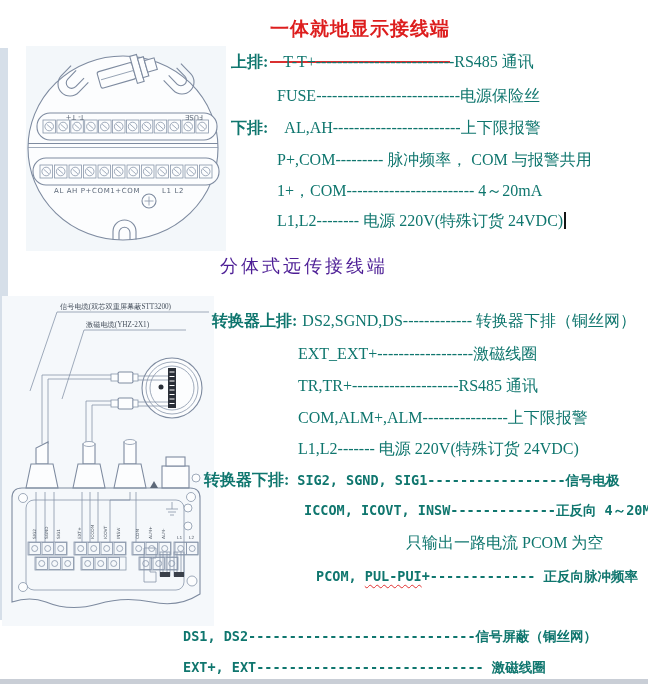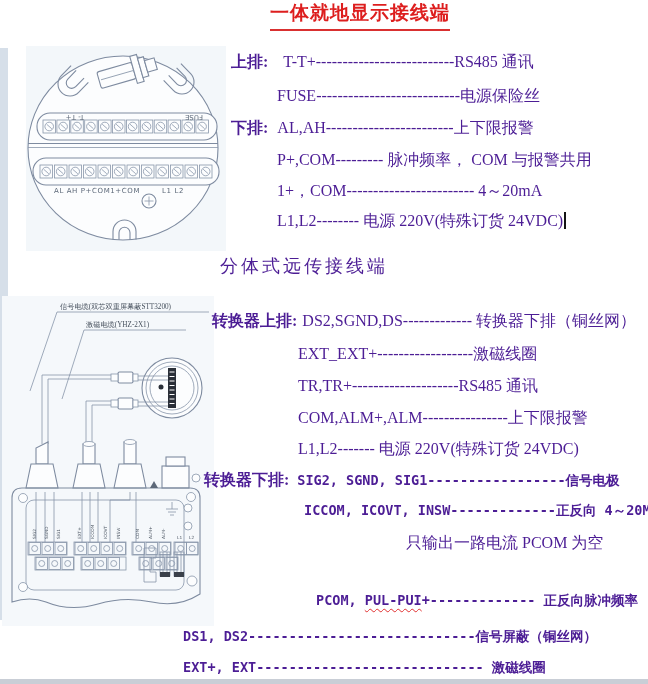--- a/index.html
+++ b/index.html
@@ -4,48 +4,48 @@
 <style>
   html,body{margin:0;padding:0;}
   body{background:#ffffff;font-family:"Liberation Serif",serif;}
   #page{position:relative;width:648px;height:684px;background:#ffffff;overflow:hidden;}
 
   
   .edge-left{position:absolute;left:0;top:48px;width:8px;height:572px;background:#d6dfe9;}
   .edge-bottom{position:absolute;left:0;top:679px;width:648px;height:5px;background:#c9ced6;}
 
   
-  .title{position:absolute;left:270px;top:0;font-size:19px;font-weight:bold;color:#dd1e1e;
-         border-bottom:2px solid #d93030;letter-spacing:1px;white-space:nowrap;padding-bottom:3px;}
+  .title{position:absolute;left:270px;top:16px;font-size:19px;font-weight:bold;color:#dd1e1e;
+         border-bottom:2px solid #d93030;letter-spacing:1px;white-space:nowrap;padding-bottom:19px;}
   .subheading{position:absolute;left:220px;top:254px;font-size:18px;color:#4c1d95;
               letter-spacing:3px;white-space:nowrap;}
 
   
-  .l{position:absolute;white-space:nowrap;font-size:16px;color:#4c1d95;}
+  .l{position:absolute;white-space:nowrap;font-size:16px;color:#0f766e;}
   .lab{font-weight:bold;}
   .mono{font-family:"DejaVu Sans Mono",monospace;font-size:13.5px;font-weight:bold;}
   .wavy{text-decoration:underline wavy #e03030;text-decoration-thickness:1px;text-underline-offset:3px;}
   .cursor{display:inline-block;width:1.5px;height:17px;background:#141414;vertical-align:-3px;margin-left:1px;}
 
   #la1{left:231px;top:52px}  #la1 .lab{margin-right:15px}
   #la2{left:277px;top:86px}
-  #la3{left:231px;top:118px} #la3 .lab{margin-right:9px}
+  #la3{left:231px;top:118px} #la3 .lab{margin-right:16px}
   #la4{left:277px;top:150px}
   #la5{left:277px;top:181px}
   #la6{left:277px;top:211px}
 
   #lb1{left:212px;top:311px}  #lb1 .lab{margin-right:5px}
   #lb2{left:298px;top:344px}
   #lb3{left:298px;top:376px}
   #lb4{left:298px;top:408px}
   #lb5{left:298px;top:439px}
   #lb6{left:204px;top:470px}  #lb6 .lab{margin-right:8px}
   #lb7{left:304px;top:502px}
   #lb8{left:406px;top:533px}
-  #lb9{left:316px;top:592px}
+  #lb9{left:316px;top:568px}
   #lb10{left:212px;top:596px} #lb10 .lab{margin-right:8px}
   #lb11{left:183px;top:628px}
   #lb12{left:183px;top:659px}
 
   
   .diagram{position:absolute;}
   #diagram1{left:26px;top:46px;}
   #diagram2{left:2px;top:296px;}
   svg{display:block;}
   .ln{stroke:#7e8ba0;stroke-width:1.1;fill:none;}

